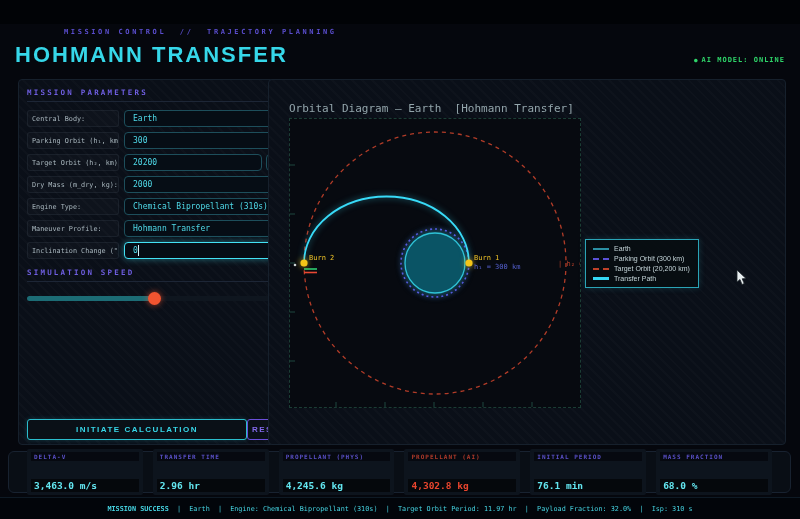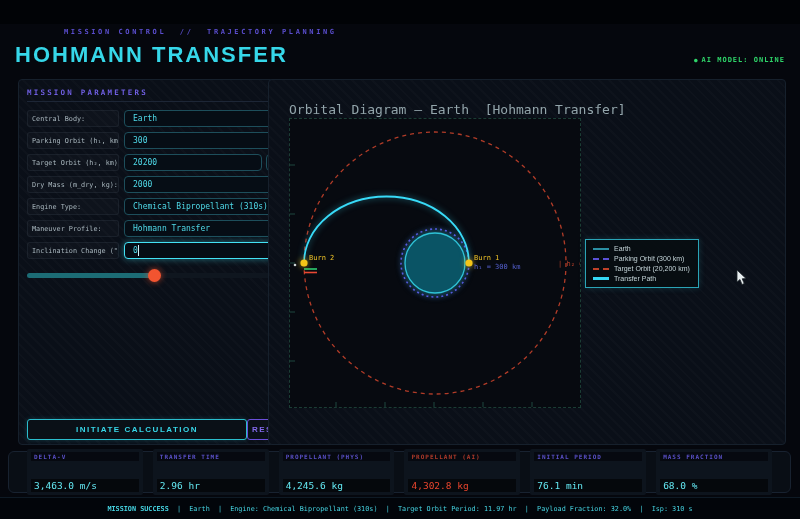--- a/index.html
+++ b/index.html
@@ -79,22 +79,22 @@
   .btn {
     height:21px; background:#0a1017; border-radius:3px; cursor:pointer;
     font-family:"Liberation Sans", sans-serif; font-weight:bold;
     font-size:8px; letter-spacing:1.5px;
   }
   .btn-primary { flex:1; border:1px solid #2bbccc; color:#37d6e8; box-shadow:0 0 5px rgba(43,188,204,0.25); }
   .btn-reset   { width:44px; border:1px solid #6a4fd8; color:#8268ea; }
 
   
   .diagram-title {
-    position:absolute; left:20px; top:22px; width:292px; text-align:center;
-    font-size:13px; color:#93a5ab; white-space:pre;
+    position:absolute; left:20px; top:22px; width:292px; 
+    font-size:11px; color:#93a5ab; white-space:pre;
   }
   .plot {
     position:absolute; left:20px; top:38px; width:292px; height:290px;
     border:1px dashed #1b3d35; background:#070a10;
   }
   .plot svg { display:block; }
   .legend {
     position:absolute; left:316px; top:159px; width:114px;
     background:rgba(7,13,17,0.93); border:1px solid #2aa4b6;
     padding:5px 7px; display:flex; flex-direction:column; gap:3px;
@@ -115,21 +115,21 @@
     position:absolute; left:8px; top:451px; width:783px; height:42px;
     background:#090e15; border:1px solid #182230; border-radius:6px;
     display:flex; align-items:center; gap:10px; padding:0 18px;
   }
   .stat { flex:1; background:#0d141d; border-radius:2px; padding:3px 4px; }
   .stat-label {
     background:#060910; color:#5a50c8; font-size:6px; font-weight:bold;
     letter-spacing:1px; padding:1px 3px; white-space:nowrap; overflow:hidden;
   }
   .stat-value {
-    background:#05080c; color:#63e6f0; font-size:9.5px; font-weight:normal;
+    background:#05080c; color:#63e6f0; font-size:9.5px; font-weight:bold;
     padding:1px 3px; margin-top:18px; white-space:nowrap;
   }
   .stat.red .stat-label { color:#b03a2a; }
   .stat.red .stat-value { color:#e8452e; }
 
   
   .footer {
     position:absolute; left:0; top:497px; width:800px; height:22px;
     background:#02050a; border-top:1px solid #0e1a25;
     display:flex; align-items:center; justify-content:center;
@@ -187,20 +187,21 @@
       </div>
   </div>
   <div class="form-row">
     <div class="form-label">Inclination Change (°):</div>
     <div class="input-wrap">
       <input class="tin focused" readonly="" value="0" style="">
       <span class="caret"></span>
     </div>
   </div>
 
+  <div class="section-header speed-header">SIMULATION SPEED</div>
   <div class="slider">
     <div class="slider-track"></div>
     <div class="slider-fill" style="width: 48%;"></div>
     <div class="slider-thumb" style="left: 48%;"></div>
   </div>
 
   <div class="btn-row">
     <button class="btn btn-primary">INITIATE CALCULATION</button>
     <button class="btn btn-reset">RESET</button>
   </div>

